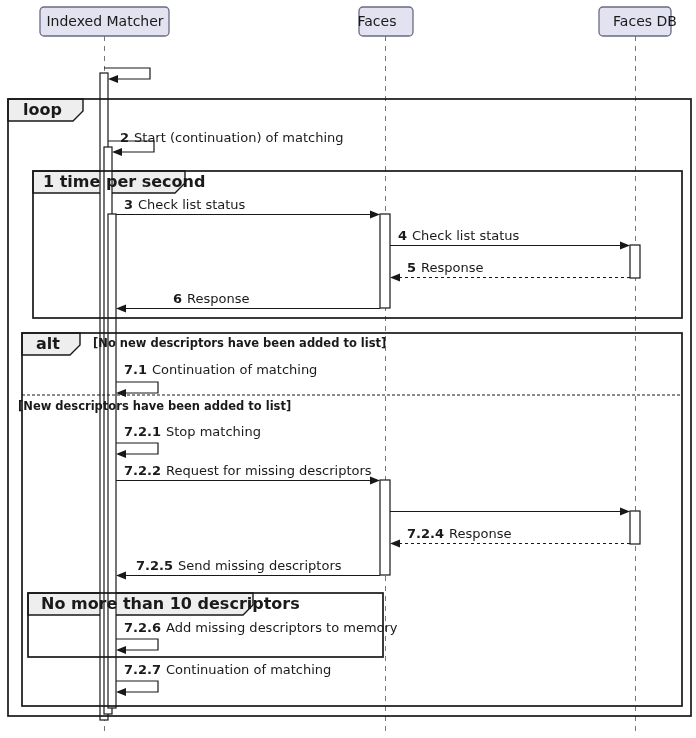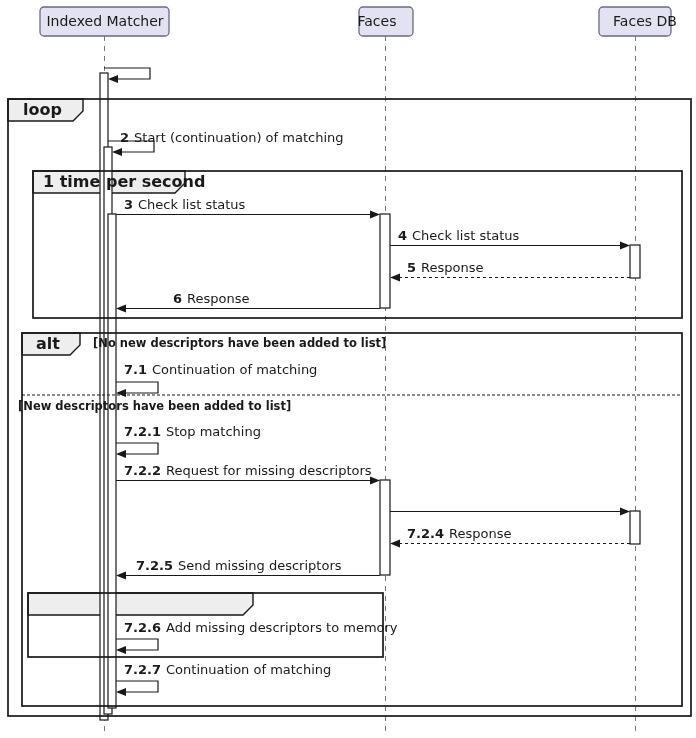--- a/index.html
+++ b/index.html
@@ -98,20 +98,21 @@
     </g>
   </svg>
 
   <span class="participant-label" style="left:40px;width:130px;">Indexed Matcher</span>
   <span class="participant-label" style="left:350px;width:54px;">Faces</span>
   <span class="participant-label" style="left:599px;width:92px;">Faces DB</span>
 
   <span class="frame-label" style="left:23px;top:102px;">loop</span>
   <span class="frame-label" style="left:43px;top:174px;">1 time per second</span>
   <span class="frame-label" style="left:36px;top:336px;">alt</span>
+  <span class="frame-label" style="left:41px;top:596px;">No more than 10 descriptors</span>
 
   <span class="condition" style="left:18px;top:399px;">[New descriptors have been added to list]</span>
   <span class="condition" style="left:93px;top:336px;">[No new descriptors have been added to list]</span>
 
   <span class="txt msg" style="left:120px;top:122px;margin-top:8px;"><b class="num">2</b><span>Start (continuation) of matching</span></span>
   <span class="txt msg" style="left:124px;top:197px;"><b class="num">3</b><span>Check list status</span></span>
   <span class="txt msg" style="left:398px;top:228px;"><b class="num">4</b><span>Check list status</span></span>
   <span class="txt msg" style="left:407px;top:260px;"><b class="num">5</b><span>Response</span></span>
   <span class="txt msg" style="left:136px;top:291px;margin-left:37px;"><b class="num">6</b><span>Response</span></span>
   <span class="txt msg" style="left:124px;top:362px;"><b class="num">7.1</b><span>Continuation of matching</span></span>

